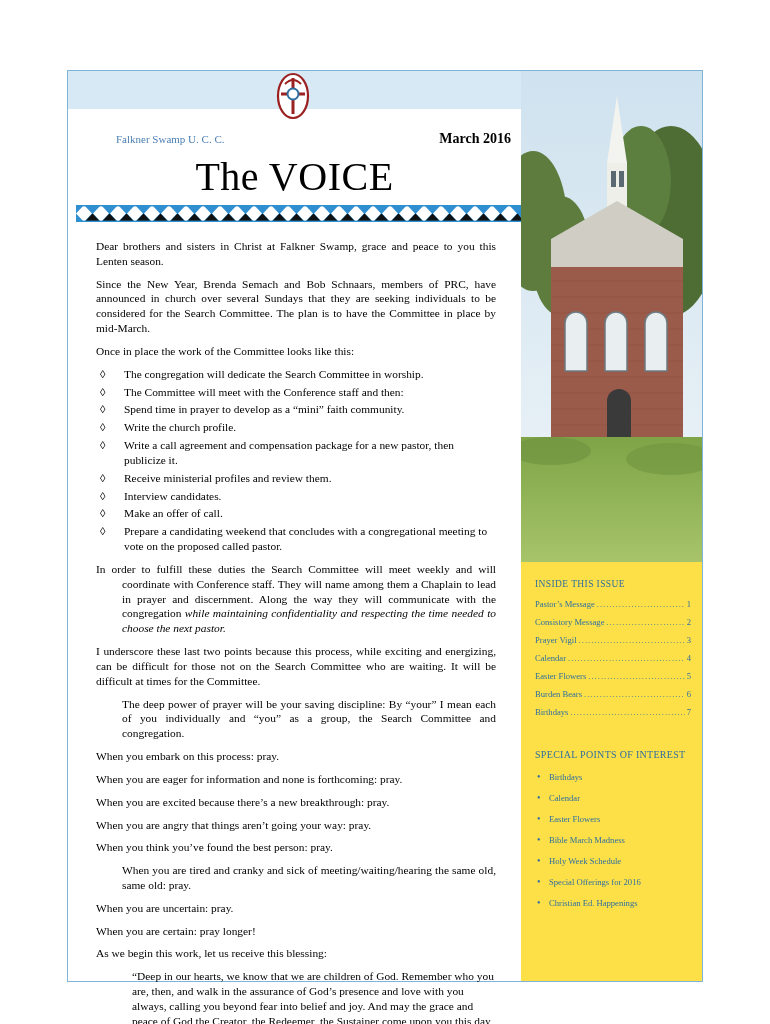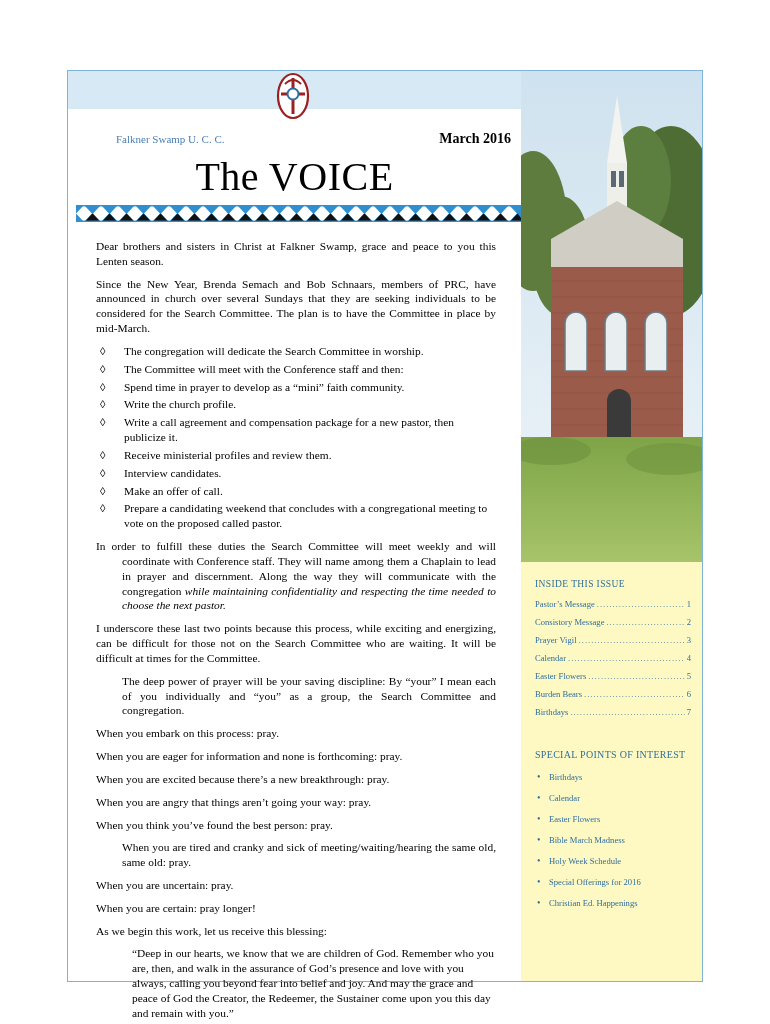--- a/index.html
+++ b/index.html
@@ -126,21 +126,21 @@
     margin: 0 0 10px 0;
   }
 
   
   .rail {
     position: absolute;
     left: 453px;
     top: 0;
     width: 181px;
     height: 910px;
-    background: #fef9c3;
+    background: #fde047;
   }
   .photo {
     position: absolute;
     left: 0;
     top: 0;
     width: 181px;
     height: 491px;
     overflow: hidden;
     background: #7ea24a;
   }
@@ -286,20 +286,21 @@
         <path d="M0.5 0 L8.5 0 L4.5 4.5 Z" opacity="0"></path>
       </g>
       <rect x="0" y="0" width="445" height="1.4" fill="#2f8fd0"></rect>
       <rect x="0" y="15.6" width="445" height="1.4" fill="#2f8fd0"></rect>
     </svg>
   </div>
 
   <div class="content">
     <p>Dear brothers and sisters in Christ at Falkner Swamp, grace and peace to you this Lenten season.</p>
     <p>Since the New Year, Brenda Semach and Bob Schnaars, members of PRC, have announced in church over several Sundays that they are seeking individuals to be considered for the Search Committee.  The plan is to have the Committee in place by mid-March.</p>
+    <p>Once in place the work of the Committee looks like this:</p>
 
     <ul class="diamond">
       <li>The congregation will dedicate the Search Committee in worship.</li>
       <li>The Committee will meet with the Conference staff and then:</li>
       <li>Spend time in prayer to develop as a “mini” faith community.</li>
       <li>Write the church profile.</li>
       <li>Write a call agreement and compensation package for a new pastor, then publicize it.</li>
       <li>Receive ministerial profiles and review them.</li>
       <li>Interview candidates.</li>
       <li>Make an offer of call.</li>

